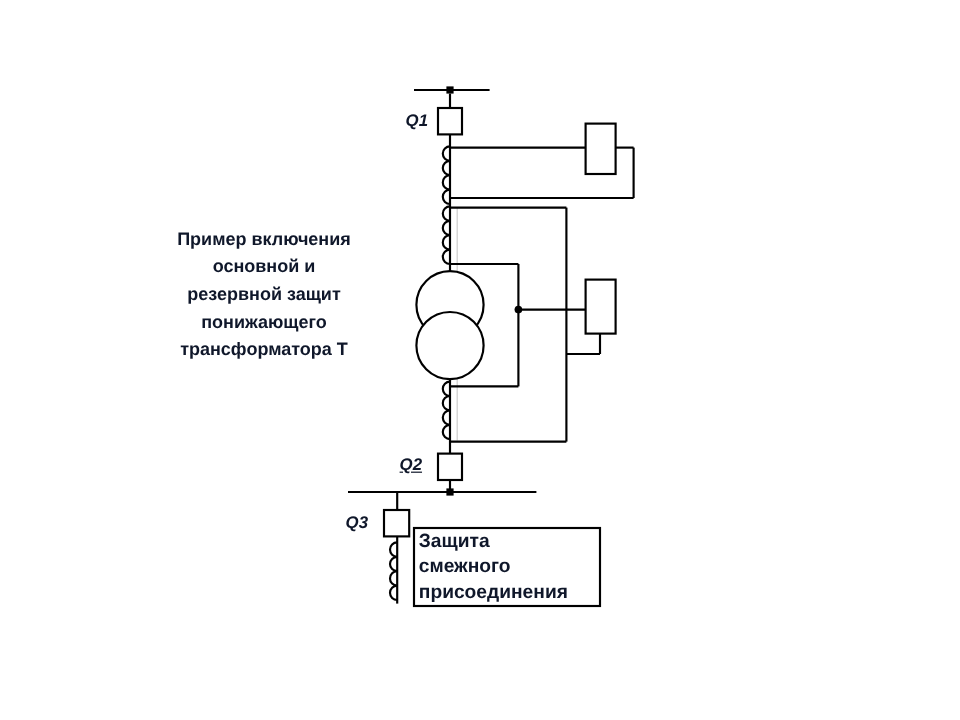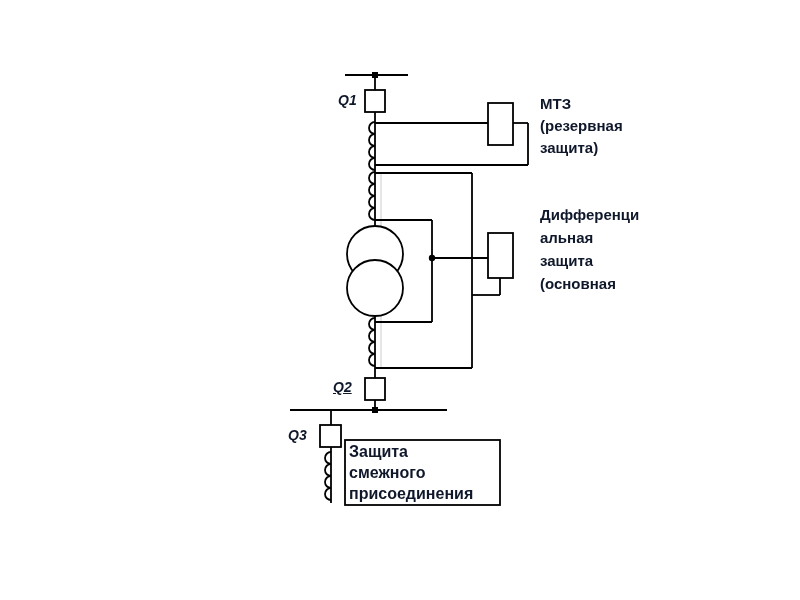--- a/index.html
+++ b/index.html
@@ -88,31 +88,29 @@
 
     <line x1="331" y1="410" x2="331" y2="425"></line>
     <rect x="320" y="425" width="21" height="22" fill="#fff"></rect>
     <line x1="331" y1="447" x2="331" y2="503"></line>
 
     <path d="M331,452 A6,6 0 0 0 331,464 A6,6 0 0 0 331,476 A6,6 0 0 0 331,488 A6,6 0 0 0 331,500"></path>
 
     <rect x="345" y="440" width="155" height="65" fill="none"></rect>
   </svg>
 
+  <div class="label caption">Пример включения
+основной и
+резервной защит
+понижающего
+трансформатора Т</div>
 
   <div class="label q-label q1">Q1</div>
 
-  <div class="label mtz">МТЗ
-(резервная
-защита)</div>
 
-  <div class="label diff">Дифференци
-альная
-защита
-(основная</div>
 
   <div class="label q-label q2">Q2</div>
 
   <div class="label q-label q3">Q3</div>
 
   <div class="label adjacent">Защита
 смежного
 присоединения</div>
 
 </div>

